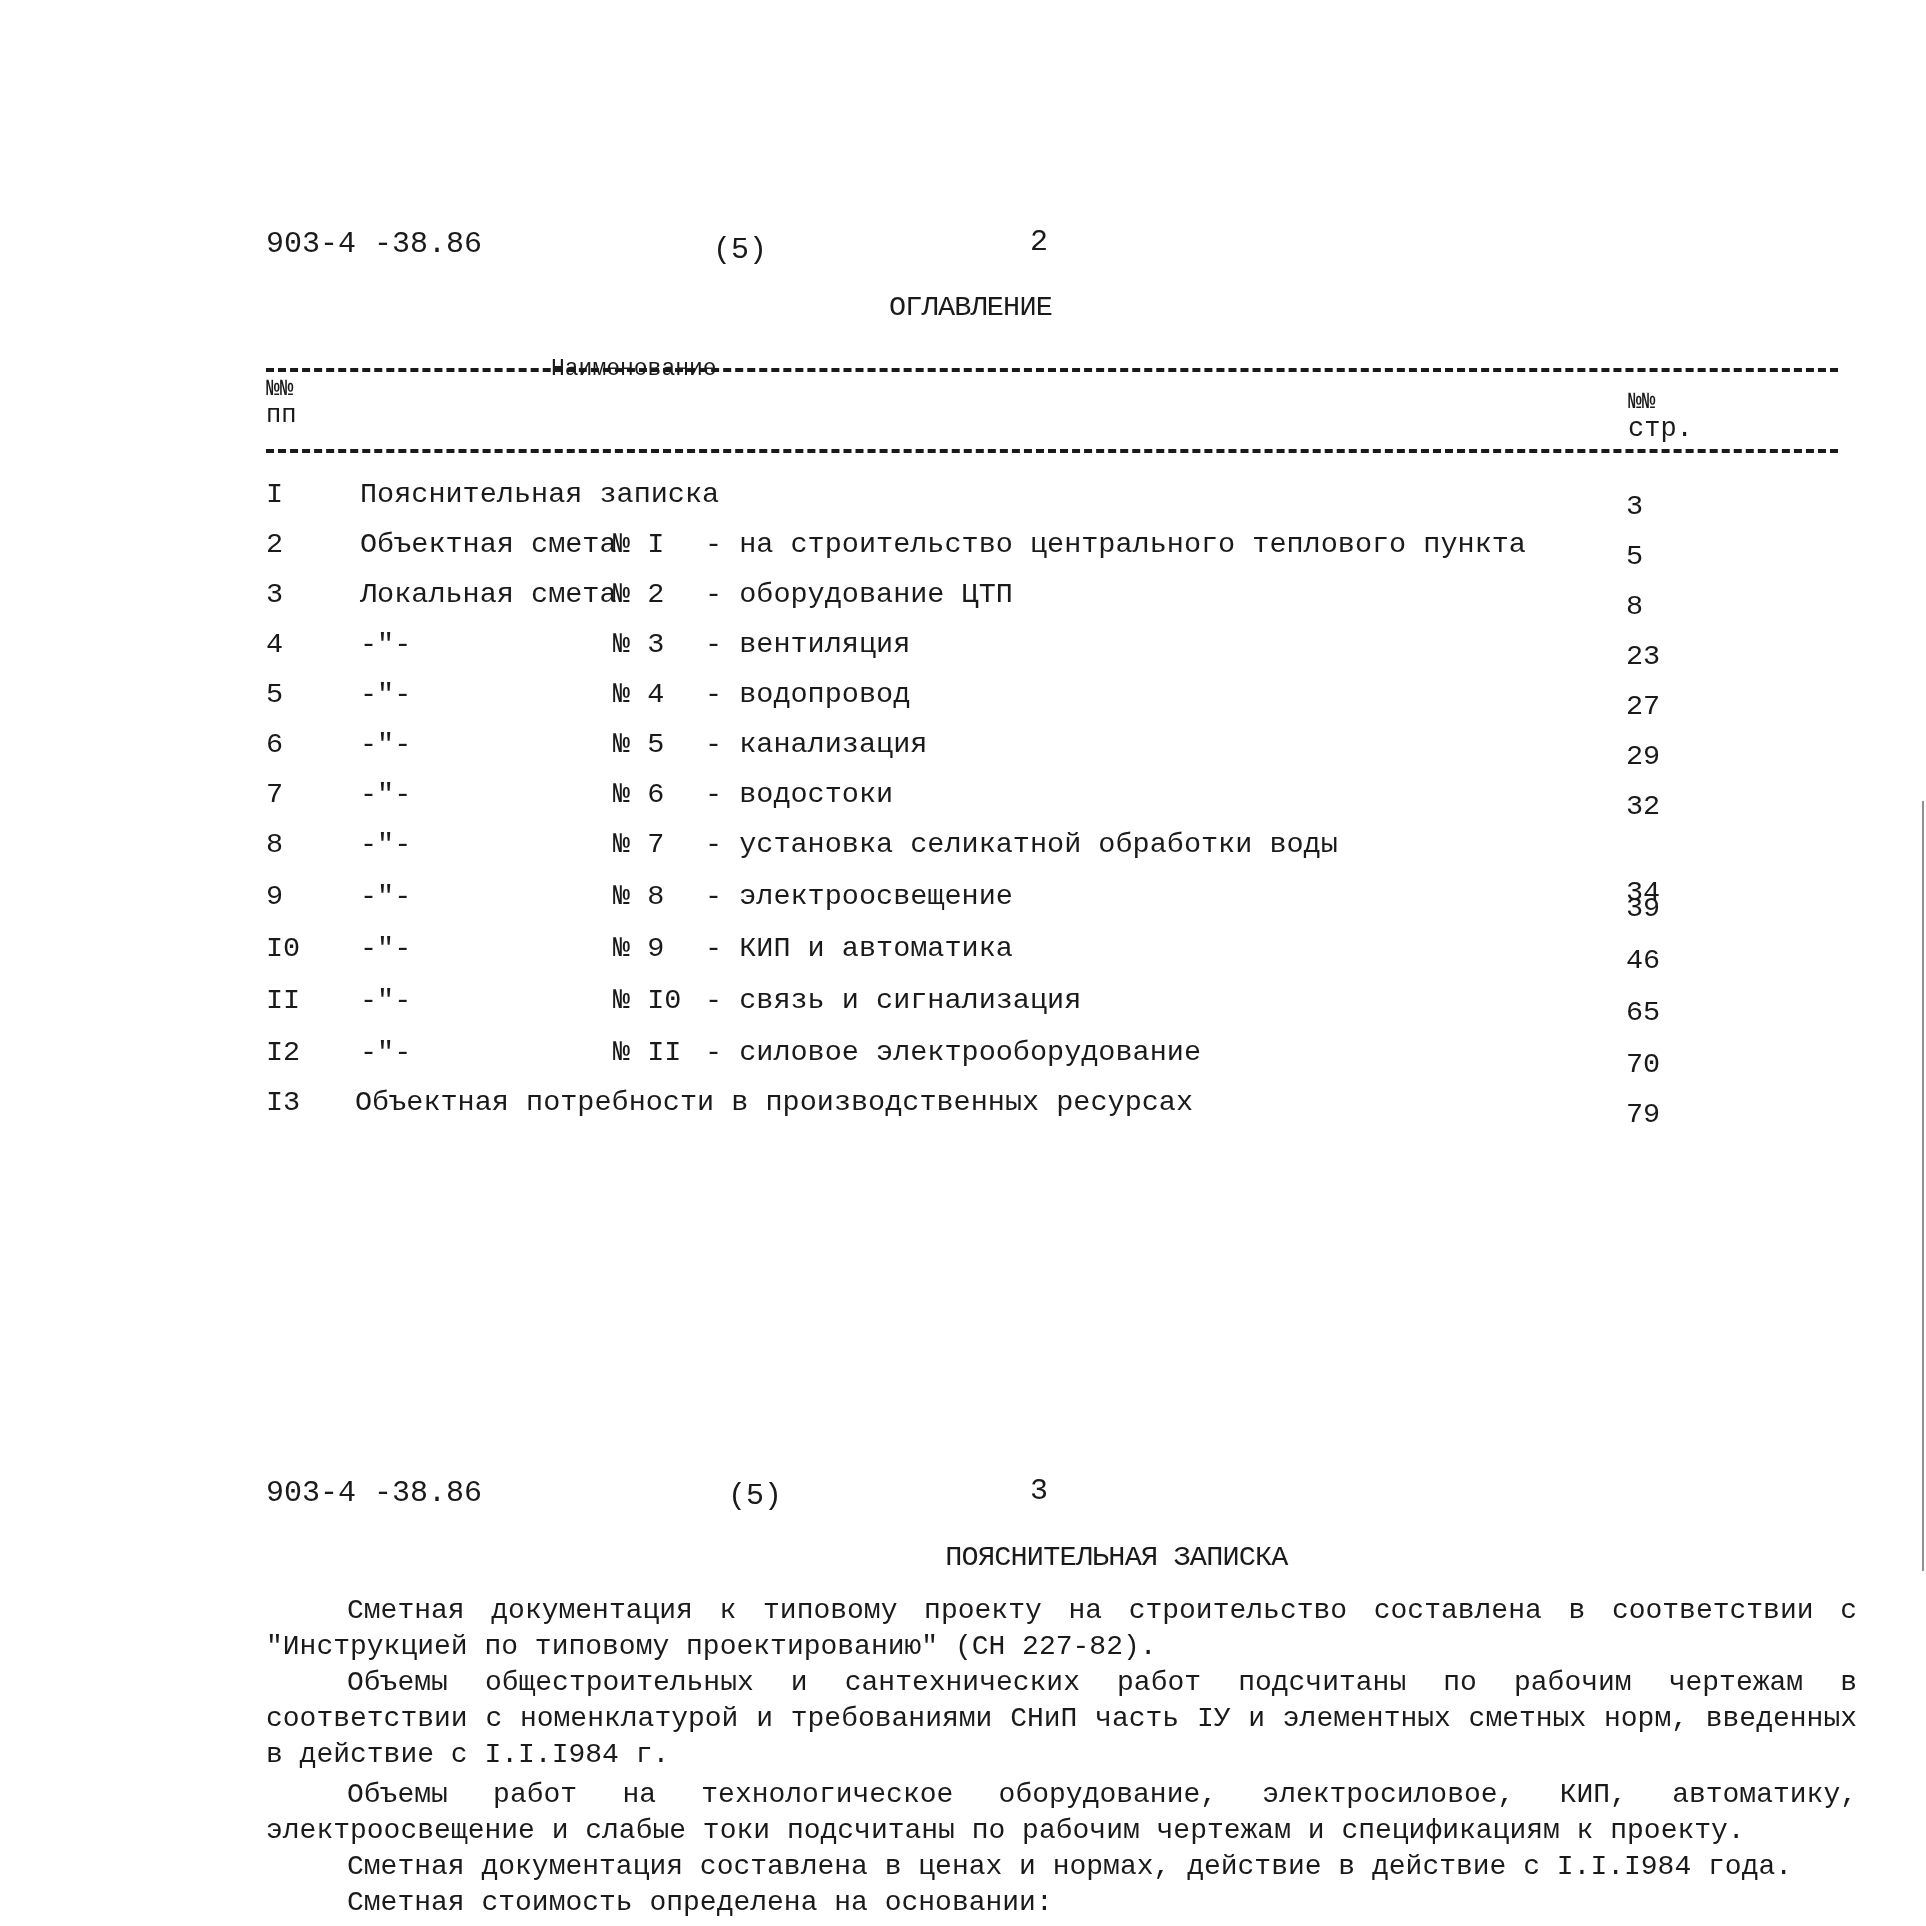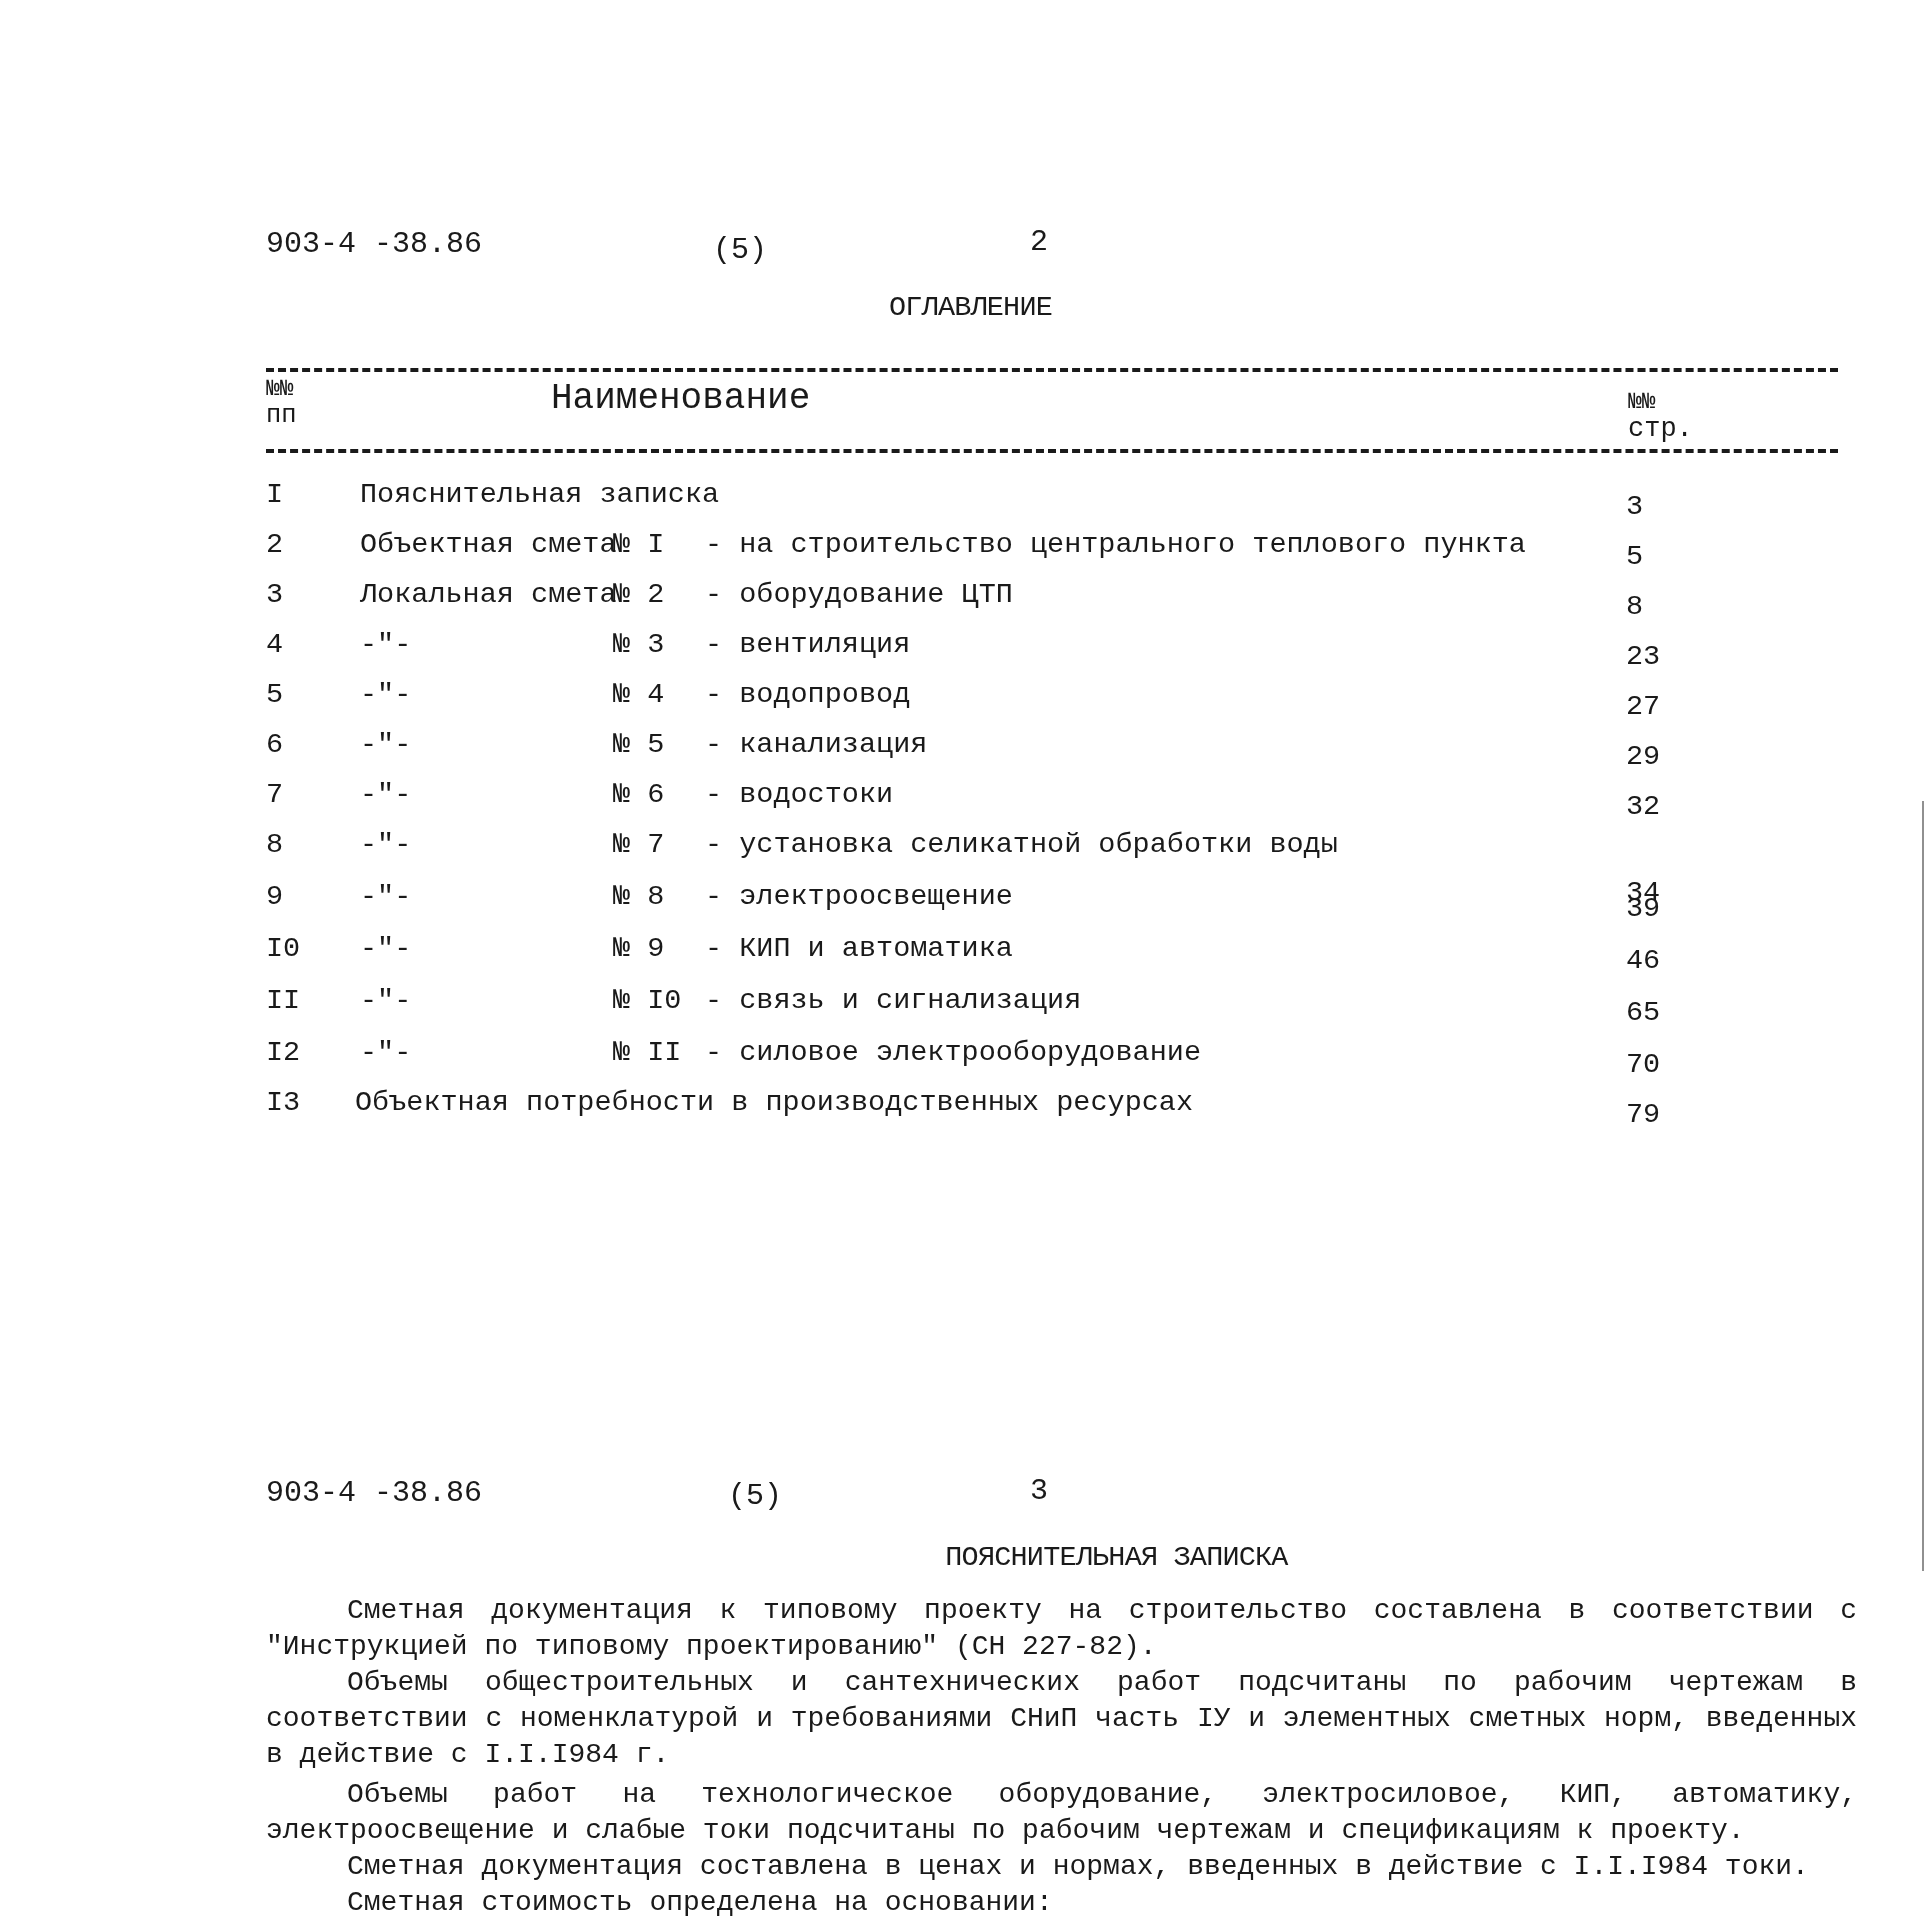--- a/index.html
+++ b/index.html
@@ -38,21 +38,21 @@
   <div class="header-line" style="left:713px;top:233px;">(5)</div>
   <div class="header-line" style="left:1030px;top:225px;">2</div>
 
   <div class="title" style="top:291px;">ОГЛАВЛЕНИЕ</div>
 
   <div class="dash-line" style="top:368px;"></div>
 
   <div>
     <div class="header-line" style="left:266px;top:376px;font-size:23px;">№№</div>
     <div class="header-line" style="left:266px;top:401px;font-size:25.4px;">пп</div>
-    <div class="header-line" style="left:551px;top:378px;font-size:36px;">Наименование</div>
+    <div class="header-line" style="left:551px;top:356px;font-size:23px;">Наименование</div>
     <div class="header-line" style="left:1628px;top:389px;font-size:23px;">№№</div>
     <div class="header-line" style="left:1628px;top:414px;font-size:27px;">стр.</div>
   </div>
 
   <div class="dash-line" style="top:449px;"></div>
 
   <div id="toc-body">
       <div class="toc-row" style="top: 478px;">
         <span class="c-num">I</span>
         <span class="c-type">Пояснительная записка</span>
@@ -151,20 +151,20 @@
   <div class="header-line" style="left:266px;top:11.6px;">903-4 -38.86</div>
   <div class="header-line" style="left:728px;top:15.4px;">(5)</div>
   <div class="header-line" style="left:1030px;top:9.6px;">3</div>
 
   <div class="title" style="top:77px;left:146px;">ПОЯСНИТЕЛЬНАЯ ЗАПИСКА</div>
 
   <div class="body-text" style="top:129px;">
     <p class="indent">Сметная документация к типовому проекту на строительство составлена в соответствии с "Инструкцией по типовому проектированию" (СН 227-82).</p>
     <p class="indent" style="margin-top:0;">Объемы общестроительных и сантехнических работ подсчитаны по рабочим чертежам в соответствии с номенклатурой и требованиями СНиП часть IУ и элементных сметных норм, введенных в действие с I.I.I984 г.</p>
     <p class="indent" style="margin-top:3.9px;">Объемы работ на технологическое оборудование, электросиловое, КИП, автоматику, электроосвещение и слабые токи подсчитаны по рабочим чертежам и спецификациям к проекту.</p>
-    <p class="indent">Сметная документация составлена в ценах и нормах, введенных в действие с I.I.I984 токи.</p>
+    <p class="indent">Сметная документация составлена в ценах и нормах, действие в действие с I.I.I984 года.</p>
     <p class="indent">Сметная стоимость определена на основании:</p>
 
   </div>
 </div>
 
 <div class="artifact-v" style="left:1922px;top:801px;height:770px;opacity:0.5;"></div>
 
 
 </body></html>

